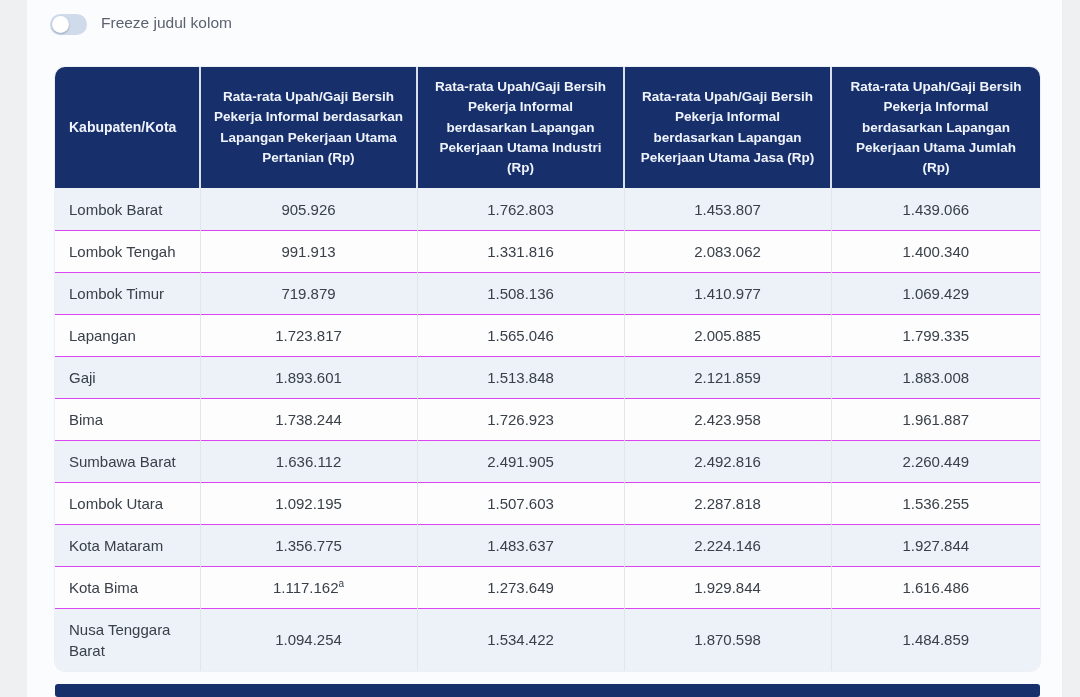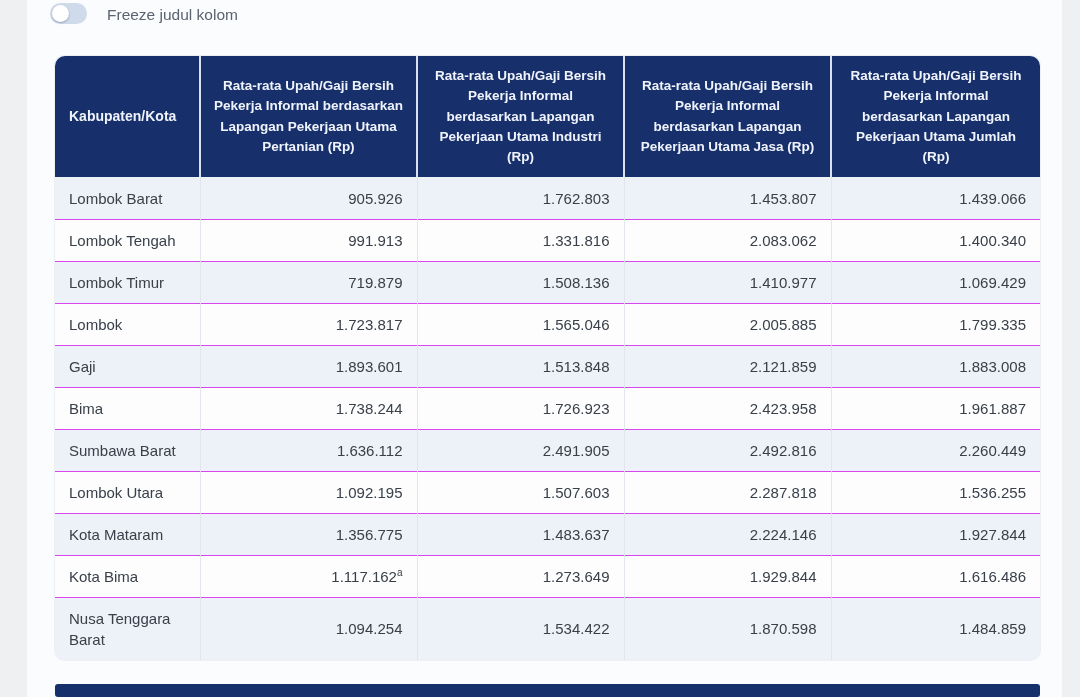--- a/index.html
+++ b/index.html
@@ -10,22 +10,22 @@
     font-family: "Liberation Sans", sans-serif;
     overflow: hidden;
   }
   .panel {
     position: absolute;
     left: 27px; right: 18px; top: 0; bottom: 0;
     background: #fbfcfe;
   }
   
   .toggle-row {
-    display: flex; align-items: flex-end; gap: 20px;
-    padding: 3px 0 0 23px;
+    display: flex; align-items: flex-start; gap: 14px;
+    padding: 14px 0 0 23px;
   }
   .switch {
     position: relative;
     width: 37px; height: 21px;
     border: none; border-radius: 11px;
     background: #cfdaea;
     cursor: pointer;
     flex: 0 0 auto;
   }
   .switch .knob {
@@ -68,21 +68,21 @@
   tbody td {
     height: 42px;
     padding: 10px 14px;
     font-size: 15px;
     line-height: 21px;
     color: #394049;
     border-top: 1px solid #d946ef;
     vertical-align: middle;
   }
   tbody tr:first-child td { border-top: none; margin-top: 28px; }
-  tbody td.num { text-align: right; border-left: 1px solid #e2e5eb; }
+  tbody td.num { text-align: center; border-left: 1px solid #e2e5eb; }
   tbody td.region { text-align: left; }
   tbody td sup { font-size: 10px; line-height: 0; }
 
   
   .hscroll {
     position: absolute;
     left: 55px; bottom: 0;
     width: 985px; height: 13px;
     background: #16306c;
     border-radius: 3px;
@@ -134,21 +134,21 @@
             <td class="num">1.400.340</td>
           </tr>
           <tr class="alt">
             <td class="region">Lombok Timur</td>
             <td class="num">719.879</td>
             <td class="num">1.508.136</td>
             <td class="num">1.410.977</td>
             <td class="num">1.069.429</td>
           </tr>
           <tr>
-            <td class="region">Lombok</td>
+            <td class="region">Lapangan</td>
             <td class="num">1.723.817</td>
             <td class="num">1.565.046</td>
             <td class="num">2.005.885</td>
             <td class="num">1.799.335</td>
           </tr>
           <tr class="alt">
             <td class="region">Gaji</td>
             <td class="num">1.893.601</td>
             <td class="num">1.513.848</td>
             <td class="num">2.121.859</td>

